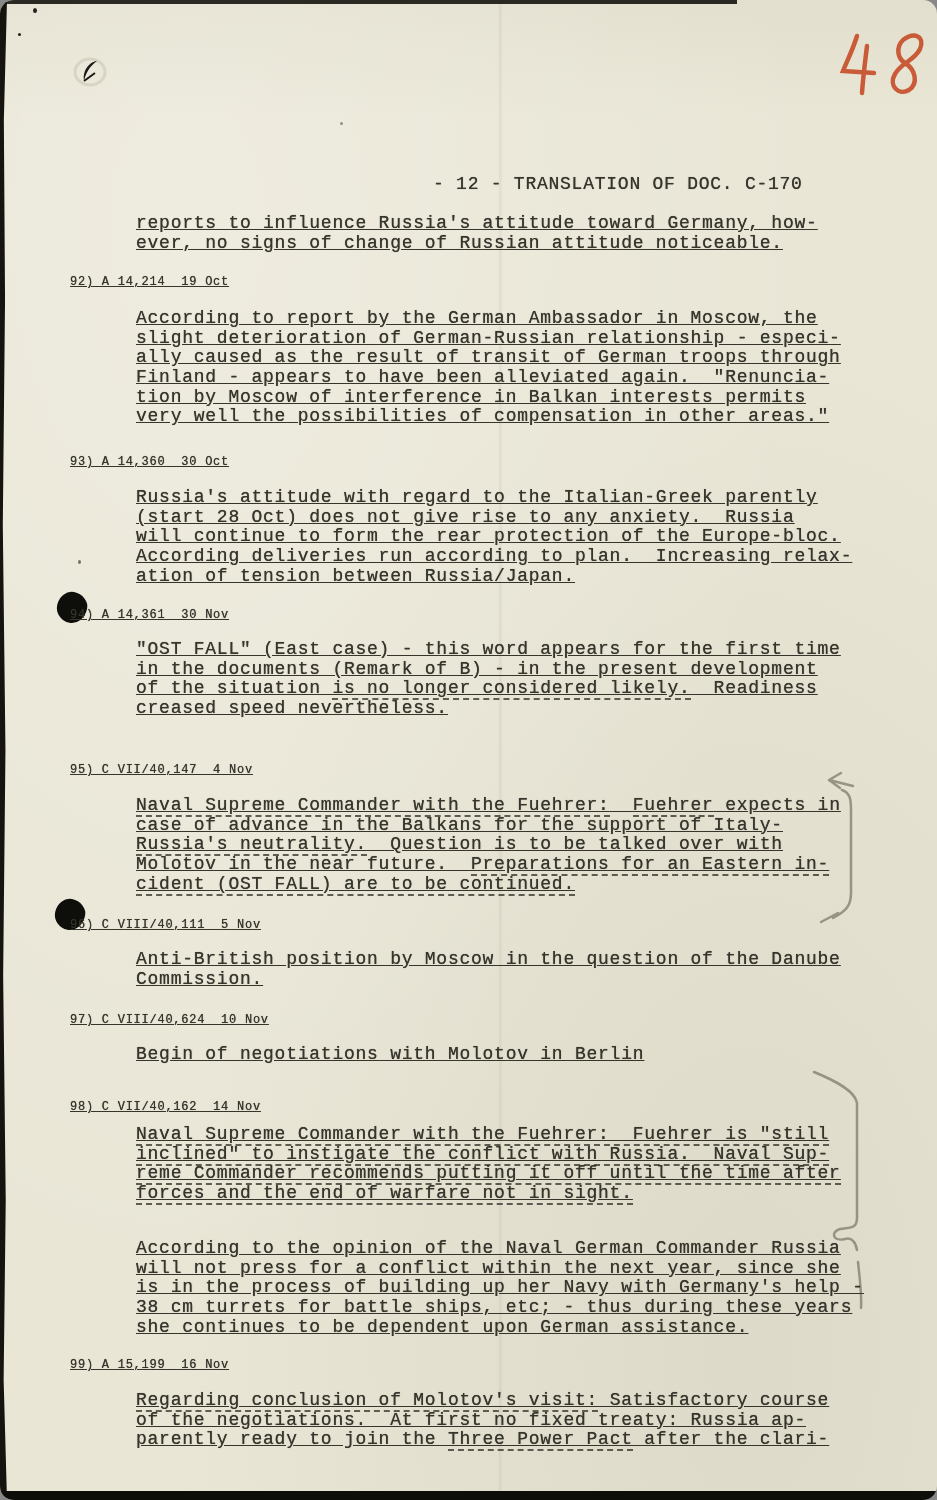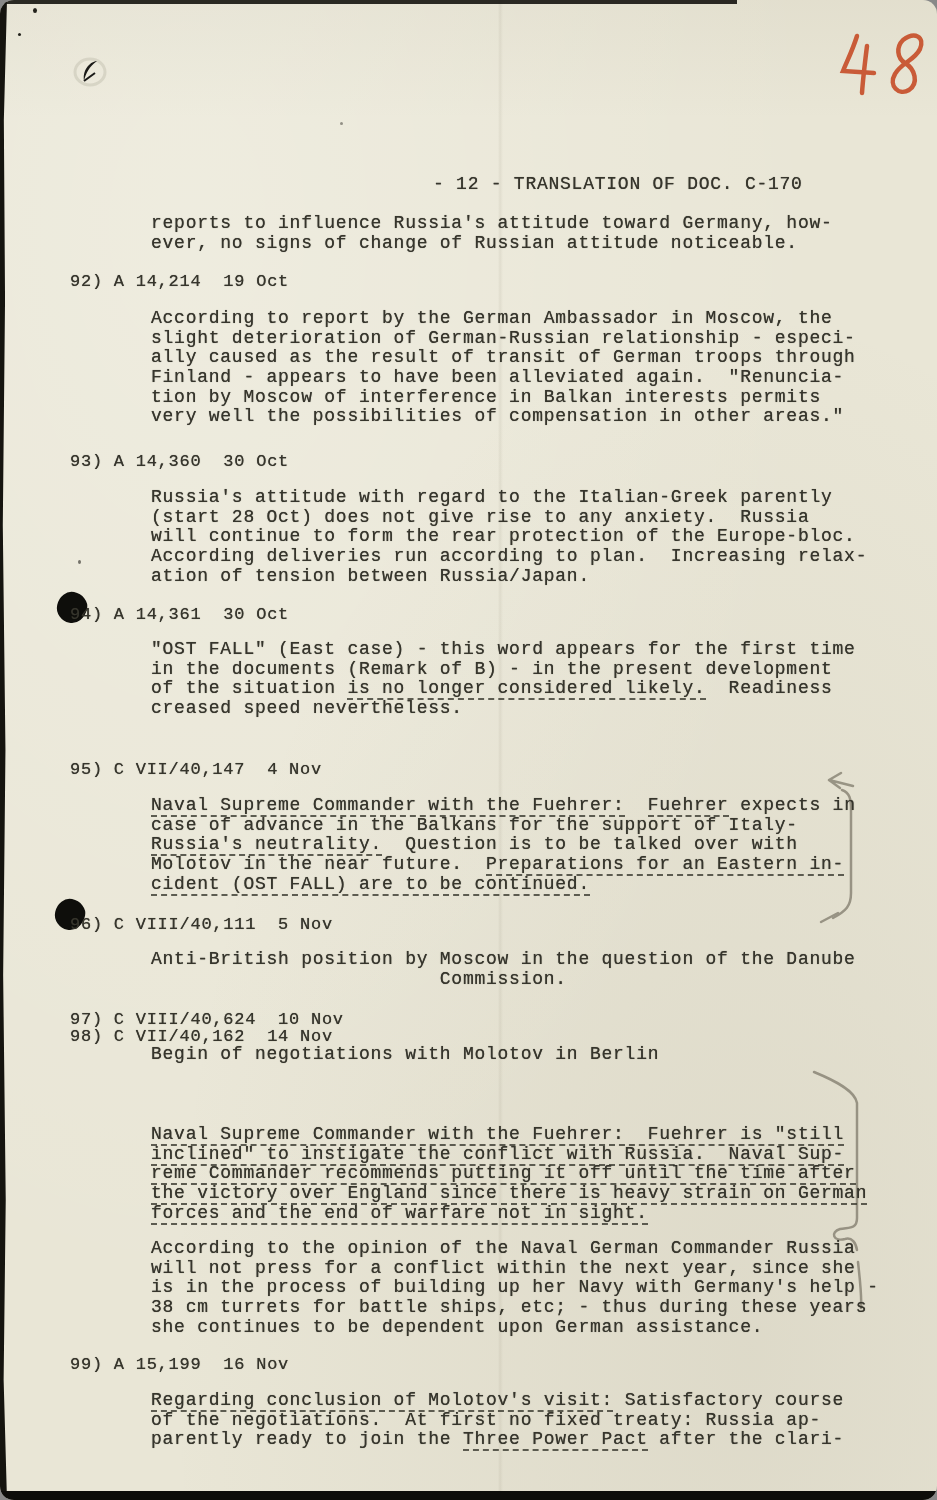--- a/index.html
+++ b/index.html
@@ -22,23 +22,23 @@
     clip-path:polygon(0 0,100% 0,55% 8%,72% 20%,40% 35%,78% 50%,45% 65%,82% 80%,52% 92%,100% 100%,0 100%);}
   .edge-top{position:absolute;left:0;top:0;width:737px;height:4px;background:#15140f;opacity:.9;}
   .edge-bottom{position:absolute;left:0;top:1491px;width:937px;height:9px;background:#0d0d0a;}
   .speck{position:absolute;background:#23221c;border-radius:50%;}
   .punch{position:absolute;width:30px;height:31px;background:#0e0e0b;
     border-radius:46% 54% 48% 52%/52% 44% 56% 48%;transform:rotate(12deg);}
   .typewriter{position:absolute;font-size:18px;letter-spacing:.75px;
     text-shadow:0 0 .7px rgba(45,44,36,.85);}
   .tl{white-space:pre;height:19.7px;line-height:19.7px;}
   .u{border-bottom:2px dashed rgba(58,57,47,.8);}
-  .heading{position:absolute;left:70px;font-size:17px;letter-spacing:.75px;white-space:pre;
-    height:20px;line-height:20px;text-shadow:0 0 .7px rgba(45,44,36,.85);}
-  .para{position:absolute;left:151px;}
+  .heading{position:absolute;left:70px;font-size:12px;letter-spacing:.75px;white-space:pre;
+    height:20px;line-height:20px;text-shadow:0 0 .7px rgba(45,44,36,.85);text-decoration:underline;}
+  .para{position:absolute;left:136px;text-decoration:underline;}
   .overlay{position:absolute;left:0;top:0;pointer-events:none;}
 </style>
 </head>
 <body>
 
 <div class="page">
 
   <div class="edge-left"></div>
   <div class="edge-top"></div>
   <div class="edge-bottom"></div>
@@ -92,50 +92,49 @@
         <div class="tl"><span>very well the possibilities of compensation in other areas."</span></div>
       </div>
       <div class="heading" style="top: 452px;">93) A 14,360  30 Oct</div>
       <div class="typewriter para" style="top: 488px;">
         <div class="tl"><span>Russia's attitude with regard to the Italian-Greek parently</span></div>
         <div class="tl"><span>(start 28 Oct) does not give rise to any anxiety.  Russia</span></div>
         <div class="tl"><span>will continue to form the rear protection of the Europe-bloc.</span></div>
         <div class="tl"><span>According deliveries run according to plan.  Increasing relax-</span></div>
         <div class="tl"><span>ation of tension between Russia/Japan.</span></div>
       </div>
-      <div class="heading" style="top: 605px;">94) A 14,361  30 Oct</div>
+      <div class="heading" style="top: 605px;">94) A 14,361  30 Nov</div>
       <div class="typewriter para" style="top: 640px;">
         <div class="tl"><span>"OST FALL" (East case) - this word appears for the first time</span></div>
         <div class="tl"><span>in the documents (Remark of B) - in the present development</span></div>
         <div class="tl"><span>of the situation </span><span class="u">is no longer considered likely.</span><span>  Readiness</span></div>
         <div class="tl"><span>creased speed nevertheless.</span></div>
       </div>
       <div class="heading" style="top: 760px;">95) C VII/40,147  4 Nov</div>
       <div class="typewriter para" style="top: 796px;">
         <div class="tl"><span class="u">Naval Supreme Commander with the Fuehrer:</span><span>  </span><span class="u">Fuehrer</span><span> expects in</span></div>
         <div class="tl"><span>case of advance in the Balkans for the support of Italy-</span></div>
         <div class="tl"><span class="u">Russia's neutrality.</span><span>  Question is to be talked over with</span></div>
         <div class="tl"><span>Molotov in the near future.  </span><span class="u">Preparations for an Eastern in-</span></div>
         <div class="tl"><span class="u">cident (OST FALL) are to be continued.</span></div>
       </div>
       <div class="heading" style="top: 915px;">96) C VIII/40,111  5 Nov</div>
-      <div class="typewriter para" style="top: 950px; text-align: center;">
+      <div class="typewriter para" style="top: 950px;">
         <div class="tl"><span>Anti-British position by Moscow in the question of the Danube</span></div>
         <div class="tl"><span>Commission.</span></div>
       </div>
       <div class="heading" style="top: 1010px;">97) C VIII/40,624  10 Nov</div>
       <div class="typewriter para" style="top: 1045px;">
         <div class="tl"><span>Begin of negotiations with Molotov in Berlin</span></div>
       </div>
-      <div class="heading" style="top: 1027px; text-align: center;">98) C VII/40,162  14 Nov</div>
+      <div class="heading" style="top: 1097px; text-align: center;">98) C VII/40,162  14 Nov</div>
       <div class="typewriter para" style="top: 1125px;">
         <div class="tl"><span class="u">Naval Supreme Commander with the Fuehrer:  Fuehrer is "still</span></div>
         <div class="tl"><span class="u">inclined" to instigate the conflict with Russia.  Naval Sup-</span></div>
         <div class="tl"><span class="u">reme Commander recommends putting it off until the time after</span></div>
-        <div class="tl"><span class="u">the victory over England since there is heavy strain on German</span></div>
         <div class="tl"><span class="u">forces and the end of warfare not in sight.</span></div>
       </div>
       <div class="typewriter para" style="top: 1239px;">
         <div class="tl"><span>According to the opinion of the Naval German Commander Russia</span></div>
         <div class="tl"><span>will not press for a conflict within the next year, since she</span></div>
         <div class="tl"><span>is in the process of building up her Navy with Germany's help -</span></div>
         <div class="tl"><span>38 cm turrets for battle ships, etc; - thus during these years</span></div>
         <div class="tl"><span>she continues to be dependent upon German assistance.</span></div>
       </div>
       <div class="heading" style="top: 1355px;">99) A 15,199  16 Nov</div>

